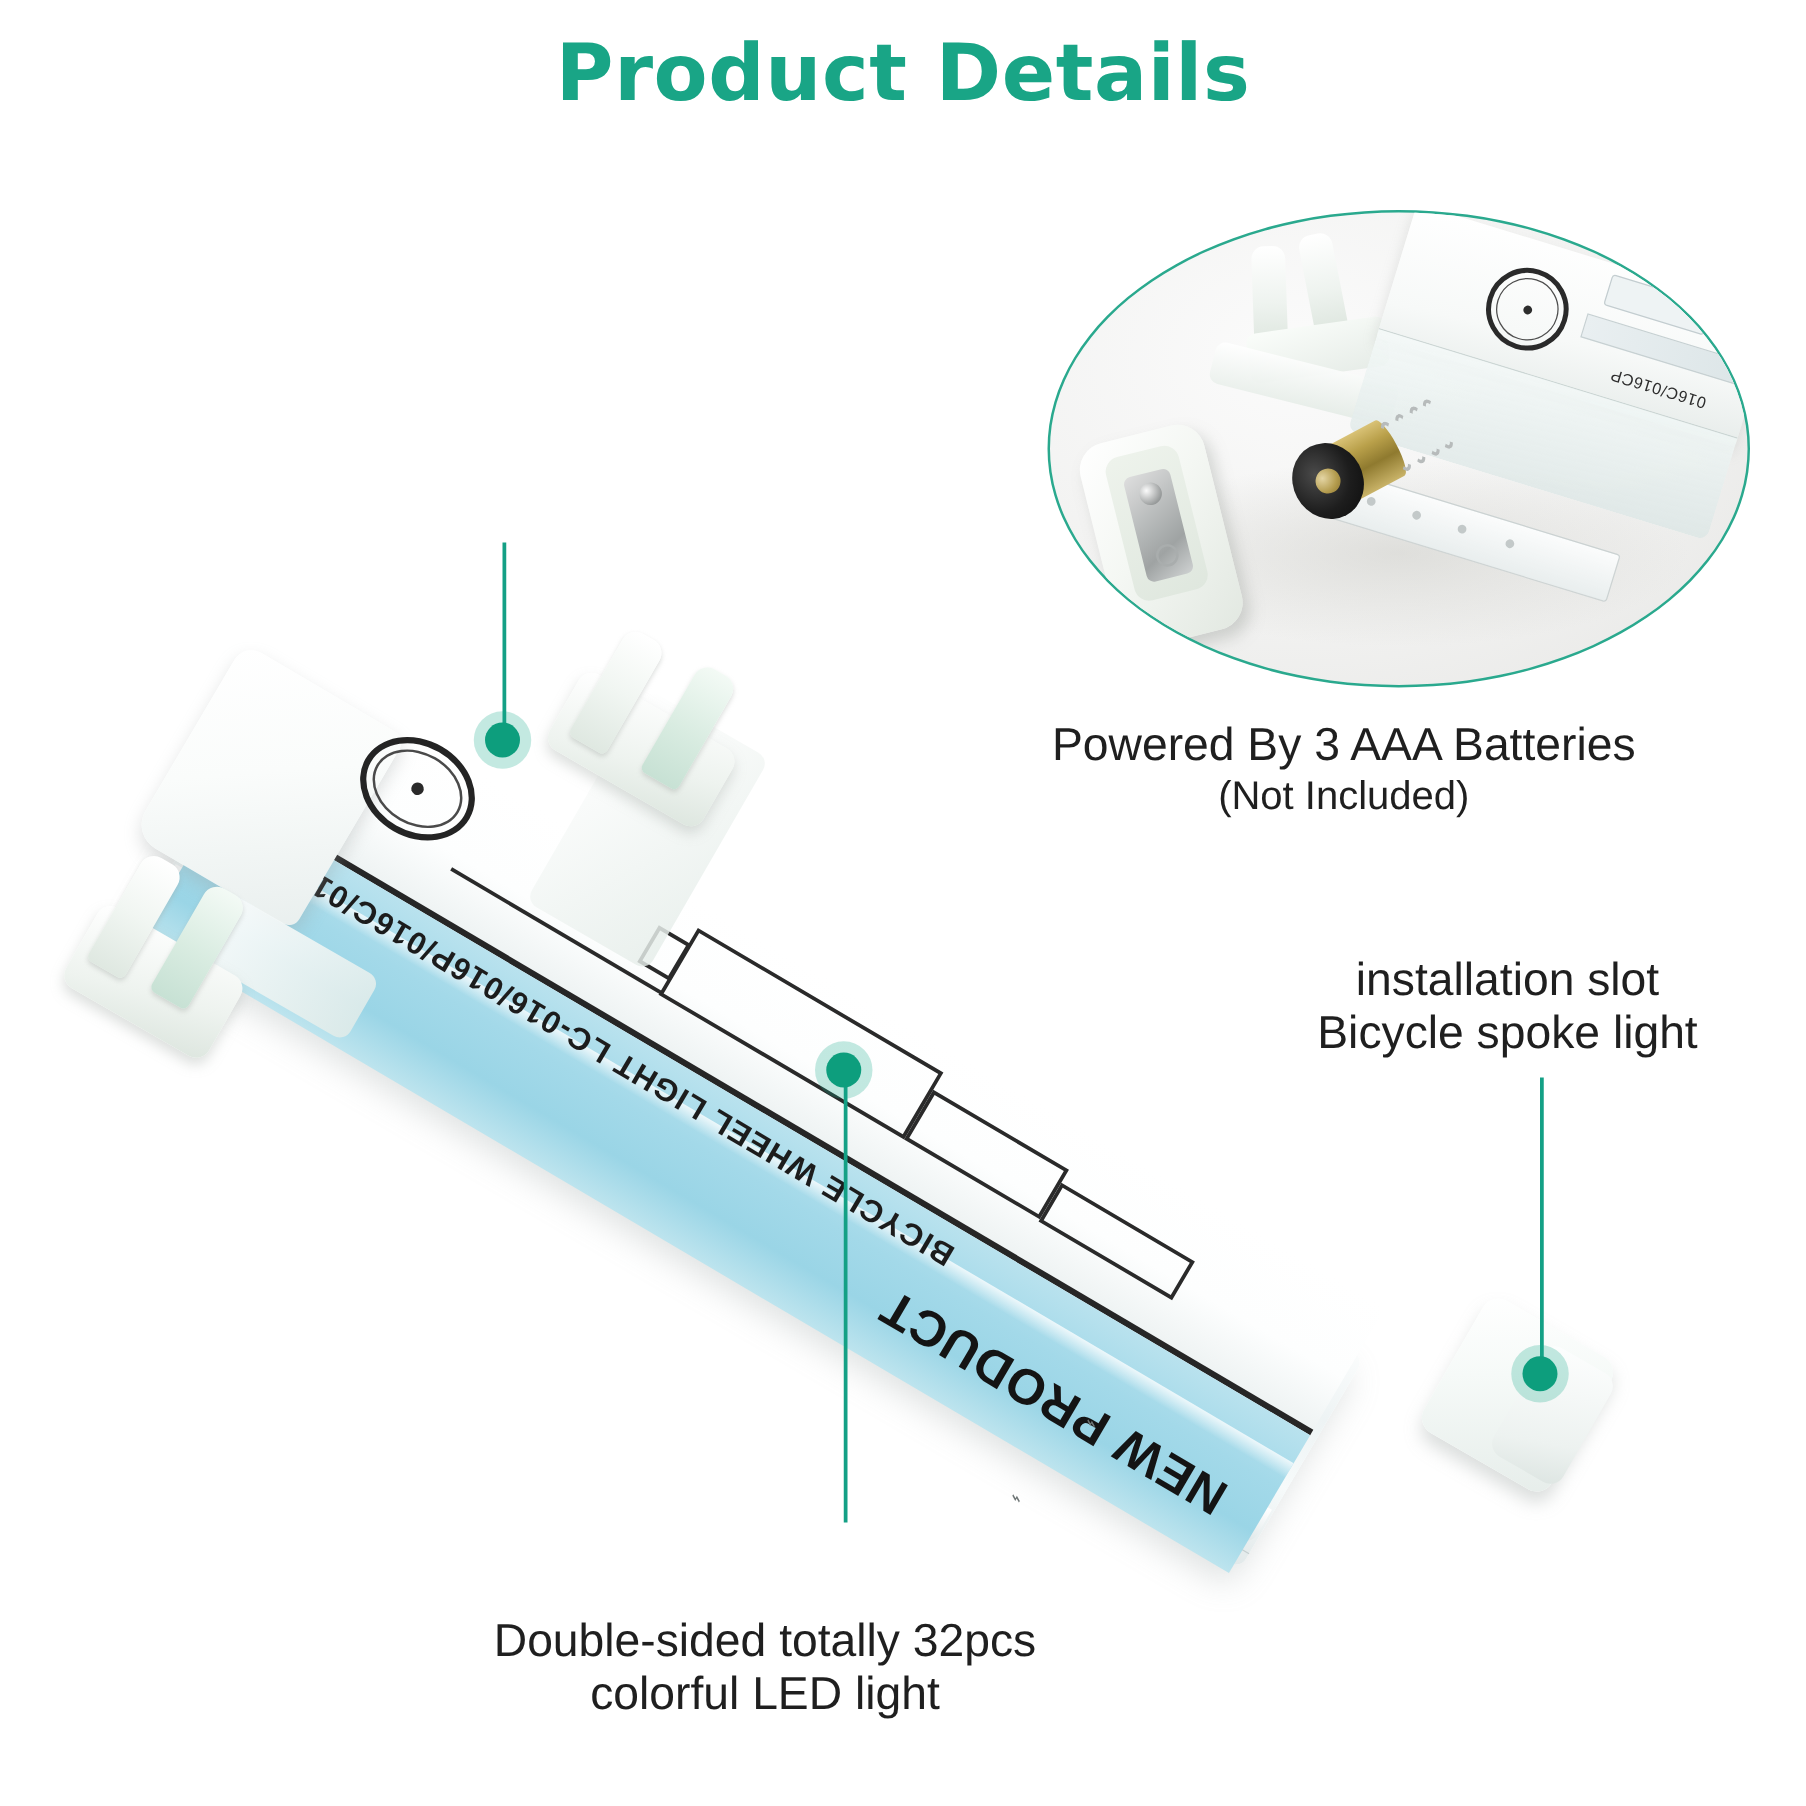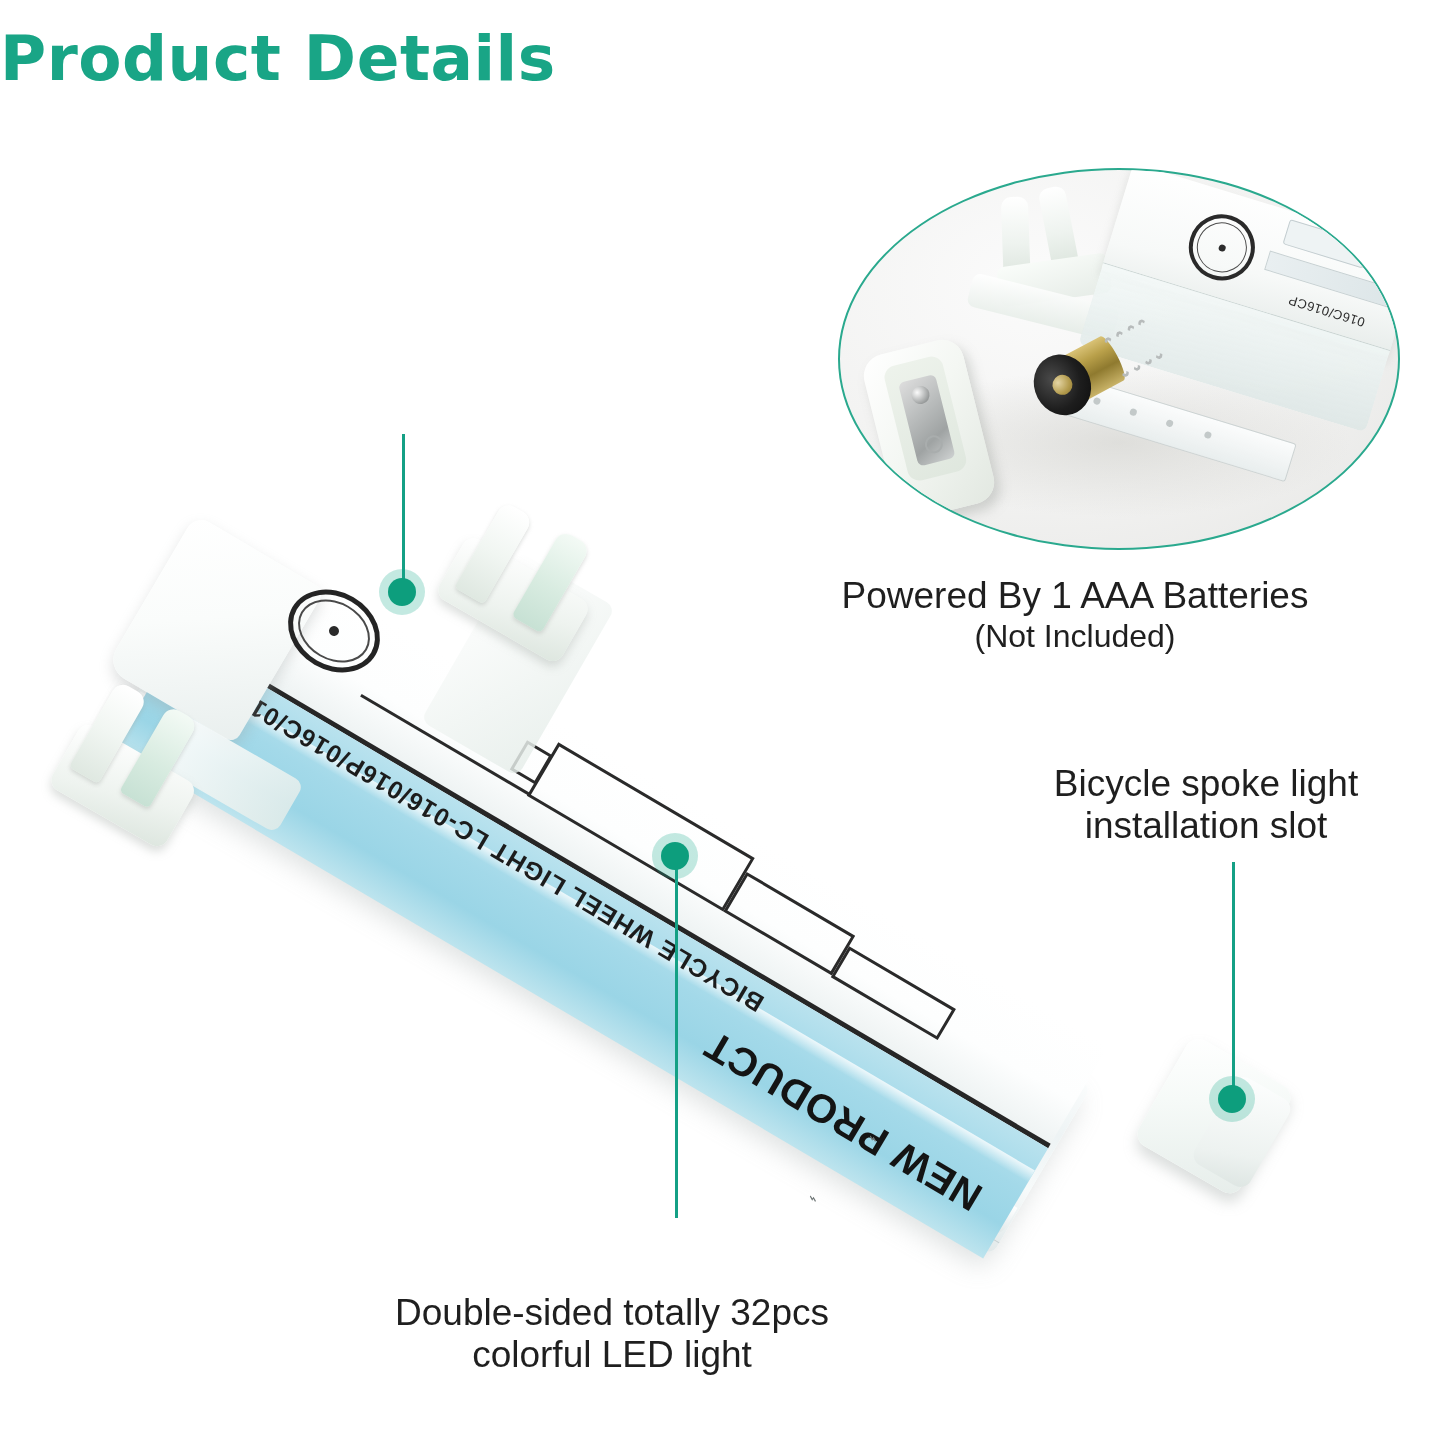--- a/index.html
+++ b/index.html
@@ -15,20 +15,21 @@
     overflow: hidden;
     position: relative;
   }
 
   .stage { position: absolute; inset: 0; background: #fff; }
 
   
   .title {
     position: absolute;
     left: 0; right: 0; top: 22px;
+    text-align: center;
     font-size: 63px;
     font-weight: bold;
     letter-spacing: 0.5px;
     color: #19a586;
     font-family: "DejaVu Sans", sans-serif;
   }
 
   
   .callout { position: absolute; color: #1f1f1f; }
   .callout .main {
@@ -671,27 +672,27 @@
   <div class="leader" id="leader-led"></div>
   <div class="dot" id="dot-led"></div>
 
   <div class="leader" id="leader-slot"></div>
   <div class="dot" id="dot-slot"></div>
 
   <div class="callout" id="callout-battery">
   </div>
 
   <div class="callout" id="callout-aaa">
-    <div class="main">Powered By 1 AAA Batteries</div>
+    <div class="main">Powered By 3 AAA Batteries</div>
     <div class="sub">(Not Included)</div>
   </div>
 
   <div class="callout" id="callout-slot">
+    <div class="main">installation slot</div>
     <div class="main">Bicycle spoke light</div>
-    <div class="main">installation slot</div>
   </div>
 
   <div class="callout" id="callout-led">
     <div class="main">Double-sided totally 32pcs</div>
     <div class="main">colorful LED light</div>
   </div>
 
 </div>
 
 </body></html>

